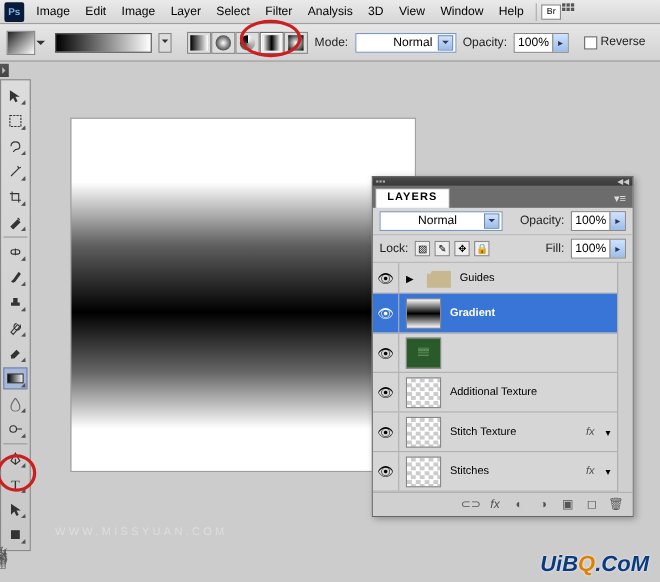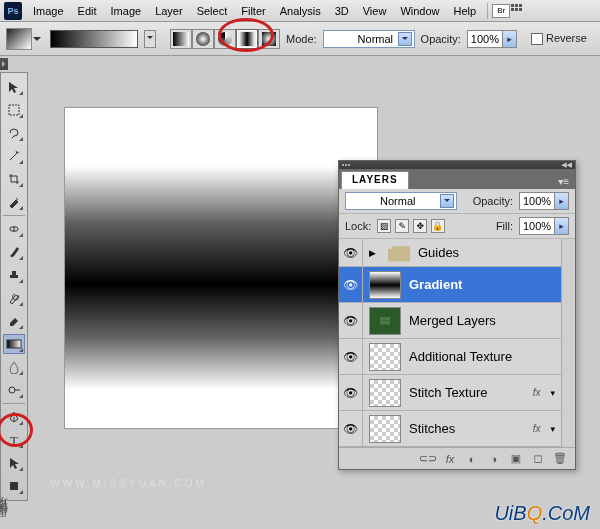--- a/index.html
+++ b/index.html
@@ -63,29 +63,29 @@
   .layers-list { max-height:240px; overflow-y:auto; background:#d6d6d6;}
   .layer-row { display:flex; align-items:center; height:36px; border-bottom:1px solid #b0b0b0;}
   .layer-row.short{ height:28px;}
   .layer-row.selected{ background:#3875d7; color:#fff;}
   .eye { width:24px; height:100%; border-right:1px solid #b0b0b0; display:flex; align-items:center; justify-content:center; font-size:12px;}
   .thumb { width:32px; height:28px; margin:0 6px; border:1px solid #888; background:#fff; display:flex; align-items:center; justify-content:center; overflow:hidden;}
   .thumb.checker{ background:repeating-conic-gradient(#ccc 0 25%,#fff 0 50%) 0 0/8px 8px; }
   .thumb.grad{ background:linear-gradient(180deg,#fff,#000,#fff);}
   .thumb.green{ background:#2a5a2a; color:#9c8; font-size:7px;}
   .thumb.folder{ background:#c8b890; border:none; clip-path:polygon(0 30%,15% 30%,22% 15%,100% 15%,100% 100%,0 100%);}
-  .layer-name{ flex:1; font-size:13px; padding-left:2px;}
+  .layer-name{ flex:1; font-size:10px; padding-left:2px;}
   .fx { font-style:italic; color:#555; margin-right:4px; font-size:10px;}
   .expand{ padding:0 6px; font-size:9px;}
   .panel-bot { height:22px; background:#d0d0d0; border-top:1px solid #aaa; display:flex; align-items:center; justify-content:flex-end; gap:8px; padding:0 8px;}
   .panel-bot .pic{ width:14px; height:14px; font-size:11px; color:#555; display:flex; align-items:center; justify-content:center;}
   .sb { width:14px; background:#cfcfcf; border-left:1px solid #aaa;}
 
   .wm { position:absolute; bottom:40px; left:50px; font-size:10px; color:rgba(255,255,255,.35); letter-spacing:3px; text-transform:uppercase;}
-  .brand{ position:absolute; bottom:4px; right:10px; font-size:20px; font-weight:normal; font-style:italic; color:#0a3a80; text-shadow:0 0 2px #fff;}
+  .brand{ position:absolute; bottom:4px; right:10px; font-size:20px; font-weight:bold; font-style:italic; color:#0a3a80; text-shadow:0 0 2px #fff;}
   .brand span{ color:#e08000;}
   .sidetxt{ position:absolute; left:-4px; bottom:4px; writing-mode:vertical-rl; transform:rotate(180deg); font-size:10px; color:#555; letter-spacing:2px;}
 </style>
 </head>
 <body>
 
 <div class="menubar">
   <div class="ps-icon">Ps</div>
   <div class="menu-item">Image</div>
   <div class="menu-item">Edit</div>
@@ -326,21 +326,20 @@
         <div class="layer-name">Guides</div>
       </div>
       <div class="layer-row selected">
         <div class="eye">👁</div>
         <div class="thumb grad"></div>
         <div class="layer-name" style="font-weight:bold;">Gradient</div>
       </div>
       <div class="layer-row">
         <div class="eye">👁</div>
         <div class="thumb green">▒▒</div>
-        <div class="layer-name">Merged Layers</div>
       </div>
       <div class="layer-row">
         <div class="eye">👁</div>
         <div class="thumb checker"></div>
         <div class="layer-name">Additional Texture</div>
       </div>
       <div class="layer-row">
         <div class="eye">👁</div>
         <div class="thumb checker"></div>
         <div class="layer-name">Stitch Texture</div>

